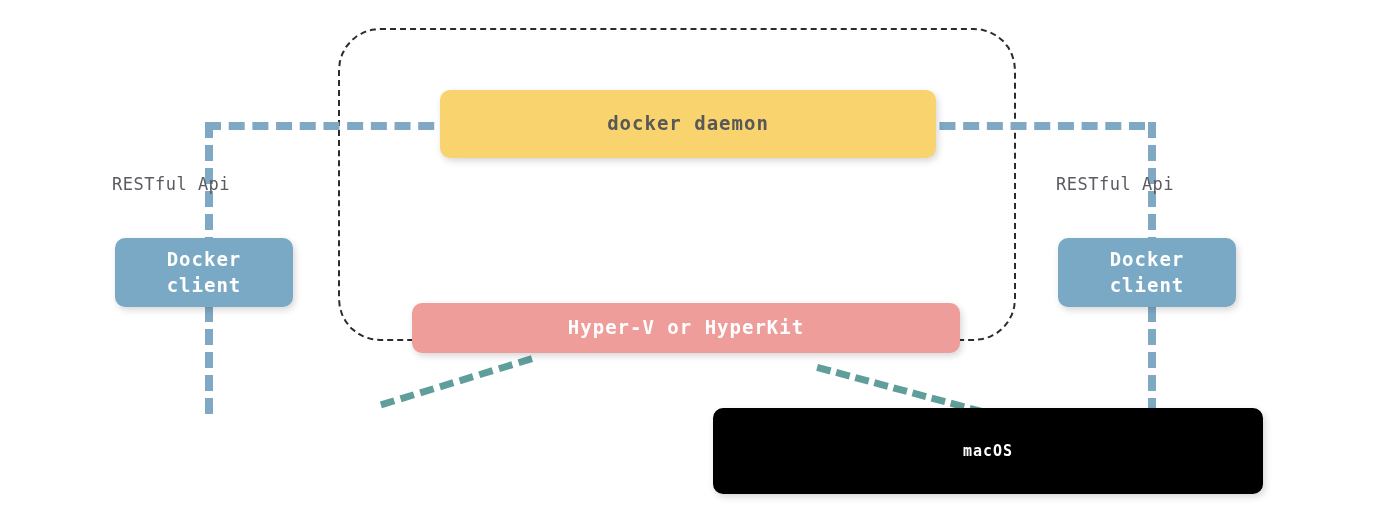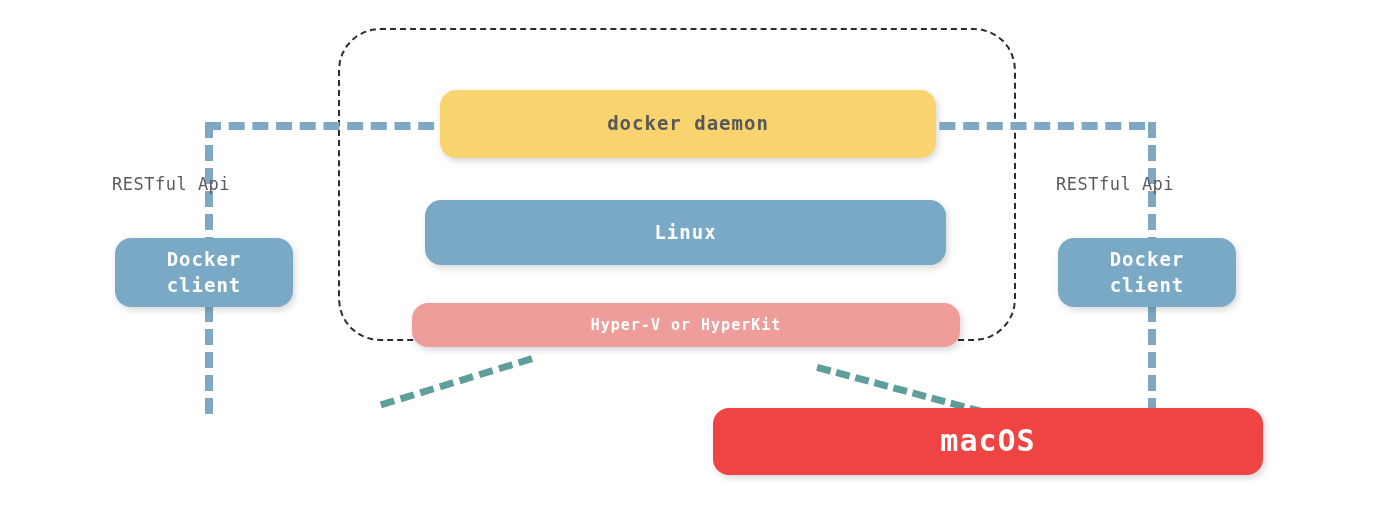--- a/index.html
+++ b/index.html
@@ -13,21 +13,21 @@
   #canvas {
     position: relative;
     width: 1374px;
     height: 517px;
     background: #ffffff;
     overflow: hidden;
   }
   .box {
     position: absolute;
     box-sizing: border-box;
-    border-radius: 16px;
+    border-radius: 10px;
     display: flex;
     align-items: center;
     justify-content: center;
     text-align: center;
     font-family: "DejaVu Sans Mono", monospace;
     font-weight: bold;
     color: #ffffff;
     letter-spacing: 1px;
     box-shadow: 2px 3px 7px rgba(0,0,0,0.16);
     z-index: 5;
@@ -40,43 +40,43 @@
     color: #585858;
     font-size: 19px;
     z-index: 6;
   }
   .box-linux {
     left: 425px; top: 200px; width: 521px; height: 65px;
     background: #79A9C4;
     font-size: 19px;
   }
   .box-hypervisor {
-    left: 412px; top: 303px; width: 548px; height: 44px;
+    left: 412px; top: 303px; width: 548px; height: 50px;
     background: #EE9D9A;
-    font-size: 15px;
+    font-size: 19px;
   }
   .box-client-left {
     left: 115px; top: 238px; width: 178px; height: 69px;
     background: #79A9C4;
     font-size: 19px;
   }
   .box-client-right {
     left: 1058px; top: 238px; width: 178px; height: 69px;
     background: #79A9C4;
     font-size: 19px;
   }
   .box-windows {
     left: 108px; top: 408px; width: 549px; height: 67px;
     background: #76AFAB;
     font-size: 20px;
   }
   .box-macos {
-    left: 713px; top: 408px; width: 550px; height: 67px;
-    background: #ef4444;
-    font-size: 30px;
+    left: 713px; top: 408px; width: 550px; height: 86px;
+    background: #000000;
+    font-size: 15px;
   }
 
   .api-label {
     position: absolute;
     font-family: "DejaVu Sans Mono", monospace;
     font-weight: normal;
     font-size: 17px;
     color: #5A5A60;
     letter-spacing: 0.5px;
     z-index: 7;
@@ -138,21 +138,20 @@
 
   <div class="blue-line blue-h blue-h-left"></div>
   <div class="blue-line blue-v blue-v-left"></div>
   <div class="blue-line blue-v blue-v-right"></div>
 
   <div class="diag diag-left"></div>
   <div class="diag diag-right"></div>
 
   <div class="box box-daemon">docker daemon</div>
 
-  <div class="box box-linux">Linux</div>
 
   <div class="box box-hypervisor">Hyper-V or HyperKit</div>
 
   <div class="box box-client-left">Docker
 client</div>
 
   <div class="box box-client-right">Docker
 client</div>
 
   <div class="api-label api-left">RESTful Api</div>

